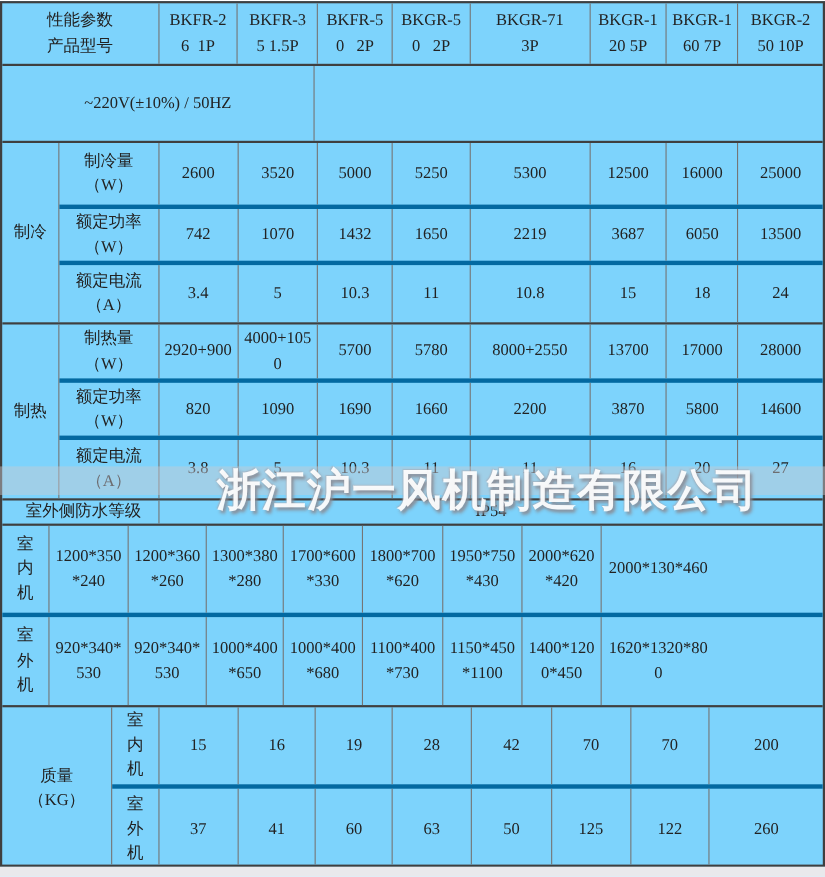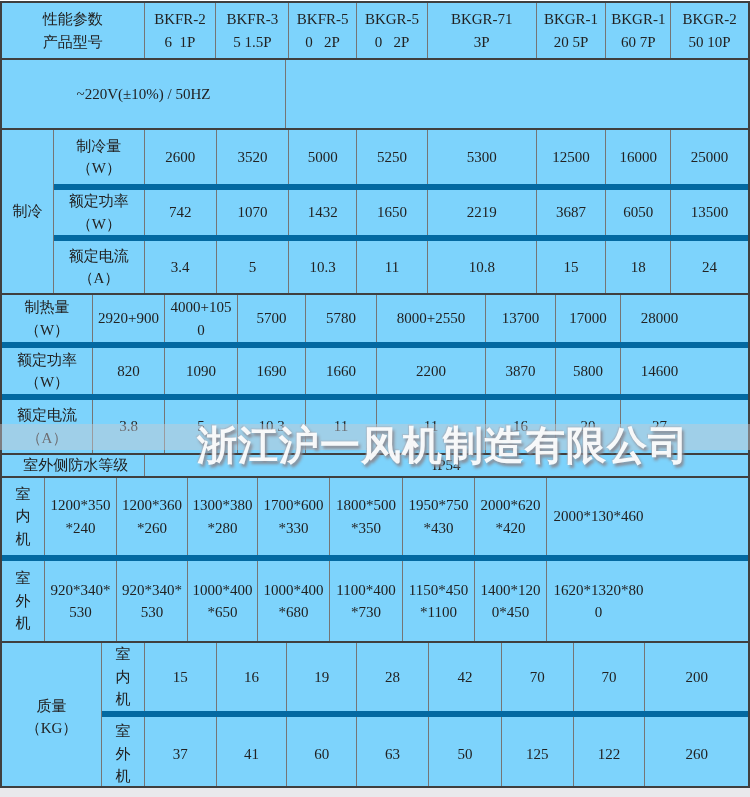--- a/index.html
+++ b/index.html
@@ -13,21 +13,21 @@
   .tbl{
     position:absolute;left:0;top:1px;width:750px;height:787px;
     border:2px solid #3f3f3f;
     overflow:hidden;
     background:#7dd3fc;
   }
   .r{display:flex;width:100%}
   .hb{border-bottom:2px solid #3f3f3f}
   .sec{display:flex;width:100%;border-bottom:2px solid #3f3f3f}
   .secrows{flex:1;display:flex;flex-direction:column;min-width:0}
-  .secrows .r:not(:last-child){border-bottom:6px solid #0369a1}
+  .secrows .r:not(:last-child){border-bottom:4px solid #0369a1}
   .c{
     border-right:1px solid #757575;
     display:flex;align-items:center;justify-content:center;
     text-align:center;font-size:15px;line-height:1.5;
     padding:2px 3px;min-width:0;word-break:break-all;
   }
   .pre{white-space:pre-wrap}
   .vals{display:contents}
   .vals .c:last-child{border-right:none}
   
@@ -120,20 +120,23 @@
         <div class="c subA">
             <span class="pre">额定电流
 （A）</span>
           </div>
         <div class="vals"><div class="c">3.4</div><div class="c">5</div><div class="c">10.3</div><div class="c">11</div><div class="c">10.8</div><div class="c">15</div><div class="c">18</div><div class="c">24</div></div>
       </div>
     </div>
   </div>
 
   <div class="sec la">
+    <div class="c grpA">
+      <span>制热</span>
+    </div>
     <div class="secrows">
       <div class="r" style="height:53px">
         <div class="c subA">
             <span class="pre">制热量
 （W）</span>
           </div>
         <div class="vals"><div class="c">2920+900</div><div class="c">4000+1050</div><div class="c">5700</div><div class="c">5780</div><div class="c">8000+2550</div><div class="c">13700</div><div class="c">17000</div><div class="c">28000</div></div>
       </div>
       <div class="r" style="height:52px">
         <div class="c subA">
@@ -162,21 +165,21 @@
   </div>
 
   <div class="sec lb">
     <div class="secrows">
       <div class="r" style="height:83px">
         <div class="c subB">
             <span class="pre">室
 内
 机</span>
           </div>
-        <div class="vals"><div class="c">1200*350*240</div><div class="c">1200*360*260</div><div class="c">1300*380*280</div><div class="c">1700*600*330</div><div class="c">1800*500*350</div><div class="c">1950*750*430</div><div class="c">2000*620*420</div><div class="c">2000*130*460</div></div>
+        <div class="vals"><div class="c">1200*350*240</div><div class="c">1200*360*260</div><div class="c">1300*380*280</div><div class="c">1700*600*330</div><div class="c">1800*700*620</div><div class="c">1950*750*430</div><div class="c">2000*620*420</div><div class="c">2000*130*460</div></div>
       </div>
       <div class="r" style="height:80px">
         <div class="c subB">
             <span class="pre">室
 外
 机</span>
           </div>
         <div class="vals"><div class="c">920*340*530</div><div class="c">920*340*530</div><div class="c">1000*400*650</div><div class="c">1000*400*680</div><div class="c">1100*400*730</div><div class="c">1150*450*1100</div><div class="c">1400*1200*450</div><div class="c">1620*1320*800</div></div>
       </div>
     </div>

